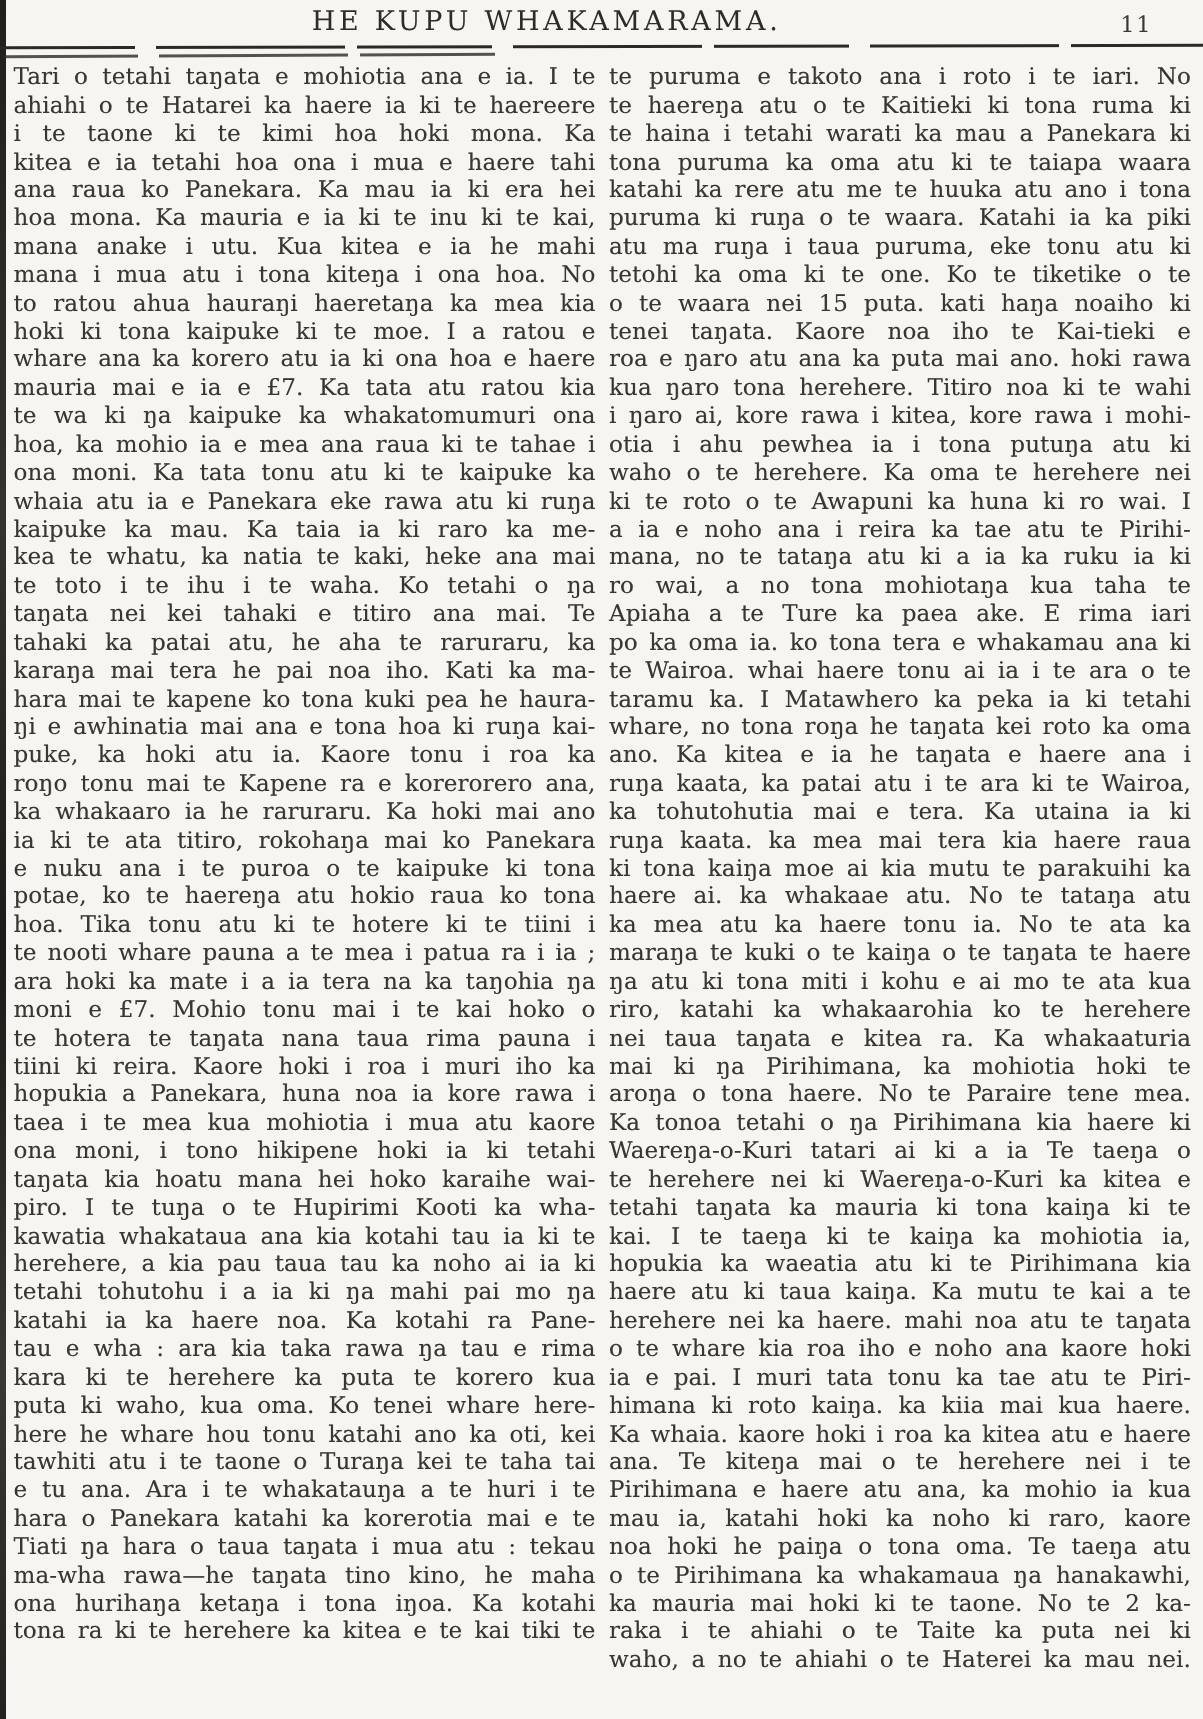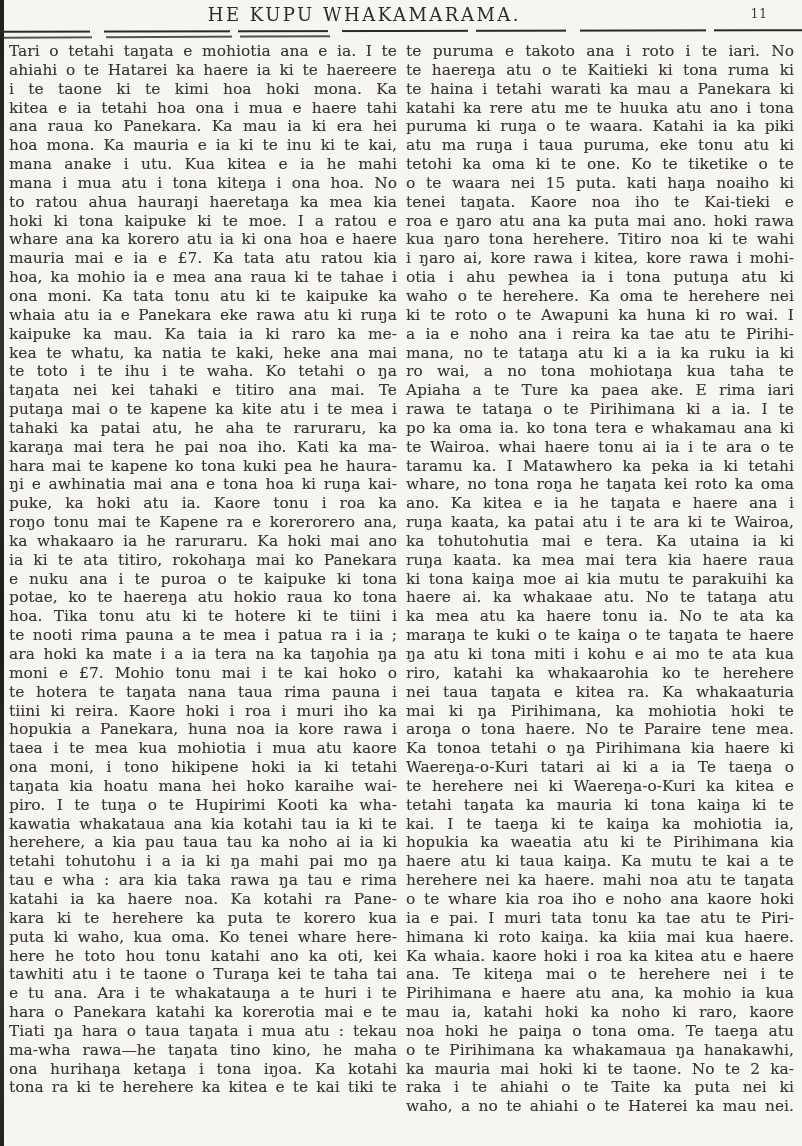--- a/index.html
+++ b/index.html
@@ -31,21 +31,21 @@
     transform: translateX(-62%);
     font-size: 18px;
     letter-spacing: 2.5px;
     color: #2e2c27;
     white-space: nowrap;
     font-weight: normal;
   }
   #pagenum {
     position: absolute;
     right: 28px; top: 3px;
-    font-size: 12px;
+    font-size: 15px;
     letter-spacing: 1px;
     color: #3a3831;
   }
   .rule {
     position: absolute;
     height: 2px;
     background: repeating-linear-gradient(90deg,
       #2a2925 0px, #2a2925 90px, rgba(42,41,37,0) 90px, rgba(42,41,37,0) 104px,
       #2a2925 104px, #2a2925 230px, rgba(42,41,37,0) 230px, rgba(42,41,37,0) 238px);
   }
@@ -92,86 +92,86 @@
         <div class="line">i te taone ki te kimi hoa hoki mona.  Ka</div>
         <div class="line">kitea e ia tetahi hoa ona i mua e haere tahi</div>
         <div class="line">ana raua ko Panekara.  Ka mau ia ki era hei</div>
         <div class="line">hoa mona.  Ka mauria e ia ki te inu ki te kai,</div>
         <div class="line">mana anake i utu.  Kua kitea e ia he mahi</div>
         <div class="line">mana i mua atu i tona kiteŋa i ona hoa.  No</div>
         <div class="line">to ratou ahua hauraŋi haeretaŋa ka mea kia</div>
         <div class="line">hoki ki tona kaipuke ki te moe.  I a ratou e</div>
         <div class="line">whare ana ka korero atu ia ki ona hoa e haere</div>
         <div class="line">mauria mai e ia e £7.  Ka tata atu ratou kia</div>
+        <div class="line">te wa ki ŋa kaipuke ka whakatomumuri ona</div>
         <div class="line">hoa, ka mohio ia e mea ana raua ki te tahae i</div>
         <div class="line">ona moni.  Ka tata tonu atu ki te kaipuke ka</div>
         <div class="line">whaia atu ia e Panekara eke rawa atu ki ruŋa</div>
         <div class="line">kaipuke ka mau.  Ka taia ia ki raro ka me-</div>
         <div class="line">kea te whatu, ka natia te kaki, heke ana mai</div>
         <div class="line">te toto i te ihu i te waha.  Ko tetahi o ŋa</div>
         <div class="line">taŋata nei kei tahaki e titiro ana mai.  Te</div>
-        <div class="line">putaŋa mai o te kapene ka kite atu i te mea i</div>
         <div class="line">tahaki ka patai atu, he aha te raruraru, ka</div>
         <div class="line">karaŋa mai tera he pai noa iho.  Kati ka ma-</div>
         <div class="line">hara mai te kapene ko tona kuki pea he haura-</div>
         <div class="line">ŋi e awhinatia mai ana e tona hoa ki ruŋa kai-</div>
         <div class="line">puke, ka hoki atu ia.  Kaore tonu i roa ka</div>
         <div class="line">roŋo tonu mai te Kapene ra e korerorero ana,</div>
         <div class="line">ka whakaaro ia he raruraru.  Ka hoki mai ano</div>
         <div class="line">ia ki te ata titiro, rokohaŋa mai ko Panekara</div>
         <div class="line">e nuku ana i te puroa o te kaipuke ki tona</div>
         <div class="line">potae, ko te haereŋa atu hokio raua ko tona</div>
         <div class="line">hoa.  Tika tonu atu ki te hotere ki te tiini i</div>
-        <div class="line">te nooti rima pauna a te mea i patua ra i ia ;</div>
+        <div class="line">te nooti whare pauna a te mea i patua ra i ia ;</div>
         <div class="line">ara hoki ka mate i a ia tera na ka taŋohia ŋa</div>
         <div class="line">moni e £7.  Mohio tonu mai i te kai hoko o</div>
         <div class="line">te hotera te taŋata nana taua rima pauna i</div>
         <div class="line">tiini ki reira.  Kaore hoki i roa i muri iho ka</div>
         <div class="line">hopukia a Panekara, huna noa ia kore rawa i</div>
         <div class="line">taea i te mea kua mohiotia i mua atu kaore</div>
         <div class="line">ona moni, i tono hikipene hoki ia ki tetahi</div>
         <div class="line">taŋata kia hoatu mana hei hoko karaihe wai-</div>
         <div class="line">piro.  I te tuŋa o te Hupirimi Kooti ka wha-</div>
         <div class="line">kawatia whakataua ana kia kotahi tau ia ki te</div>
         <div class="line">herehere, a kia pau taua tau ka noho ai ia ki</div>
         <div class="line">tetahi tohutohu i a ia ki ŋa mahi pai mo ŋa</div>
+        <div class="line">katahi ia ka haere noa.  Ka kotahi ra Pane-</div>
         <div class="line">tau e wha : ara kia taka rawa ŋa tau e rima</div>
-        <div class="line">katahi ia ka haere noa.  Ka kotahi ra Pane-</div>
         <div class="line">kara ki te herehere ka puta te korero kua</div>
         <div class="line">puta ki waho, kua oma.  Ko tenei whare here-</div>
-        <div class="line">here he toto hou tonu katahi ano ka oti, kei</div>
+        <div class="line">here he whare hou tonu katahi ano ka oti, kei</div>
         <div class="line">tawhiti atu i te taone o Turaŋa kei te taha tai</div>
         <div class="line">e tu ana.  Ara i te whakatauŋa a te huri i te</div>
         <div class="line">hara o Panekara katahi ka korerotia mai e te</div>
         <div class="line">Tiati ŋa hara o taua taŋata i mua atu : tekau</div>
         <div class="line">ma-wha rawa—he taŋata tino kino, he maha</div>
         <div class="line">ona hurihaŋa ketaŋa i tona iŋoa. Ka kotahi</div>
         <div class="line">tona ra ki te herehere ka kitea e te kai tiki te</div>
       </div>
     <div class="column" id="col-right">
         <div class="line">te puruma e takoto ana i roto i te iari.  No</div>
         <div class="line">te haereŋa atu o te Kaitieki ki tona ruma ki</div>
         <div class="line">te haina i tetahi warati ka mau a Panekara ki</div>
+        <div class="line">tona puruma ka oma atu ki te taiapa waara</div>
         <div class="line">katahi ka rere atu me te huuka atu ano i tona</div>
         <div class="line">puruma ki ruŋa o te waara.  Katahi ia ka piki</div>
         <div class="line">atu ma ruŋa i taua puruma, eke tonu atu ki</div>
         <div class="line">tetohi ka oma ki te one.  Ko te tiketike o te</div>
         <div class="line">o te waara nei 15 puta. kati haŋa noaiho ki</div>
         <div class="line">tenei taŋata.  Kaore noa iho te Kai-tieki e</div>
         <div class="line">roa e ŋaro atu ana ka puta mai ano. hoki rawa</div>
         <div class="line">kua ŋaro tona herehere.  Titiro noa ki te wahi</div>
         <div class="line">i ŋaro ai, kore rawa i kitea, kore rawa i mohi-</div>
         <div class="line">otia i ahu pewhea ia i tona putuŋa atu ki</div>
         <div class="line">waho o te herehere.  Ka oma te herehere nei</div>
         <div class="line">ki te roto o te Awapuni ka huna ki ro wai.  I</div>
         <div class="line">a ia e noho ana i reira ka tae atu te Pirihi-</div>
         <div class="line">mana, no te tataŋa atu ki a ia ka ruku ia ki</div>
         <div class="line">ro wai, a no tona mohiotaŋa kua taha te</div>
         <div class="line">Apiaha a te Ture ka paea ake.  E rima iari</div>
-        <div class="line">rawa te tataŋa o te Pirihimana ki a ia.  I te</div>
         <div class="line">po ka oma ia. ko tona tera e whakamau ana ki</div>
         <div class="line">te Wairoa. whai haere tonu ai ia i te ara o te</div>
         <div class="line">taramu ka.  I Matawhero ka peka ia ki tetahi</div>
         <div class="line">whare, no tona roŋa he taŋata kei roto ka oma</div>
         <div class="line">ano.  Ka kitea e ia he taŋata e haere ana i</div>
         <div class="line">ruŋa kaata, ka patai atu i te ara ki te Wairoa,</div>
         <div class="line">ka tohutohutia mai e tera.  Ka utaina ia ki</div>
         <div class="line">ruŋa kaata. ka mea mai tera kia haere raua</div>
         <div class="line">ki tona kaiŋa moe ai kia mutu te parakuihi ka</div>
         <div class="line">haere ai. ka whakaae atu.  No te tataŋa atu</div>

